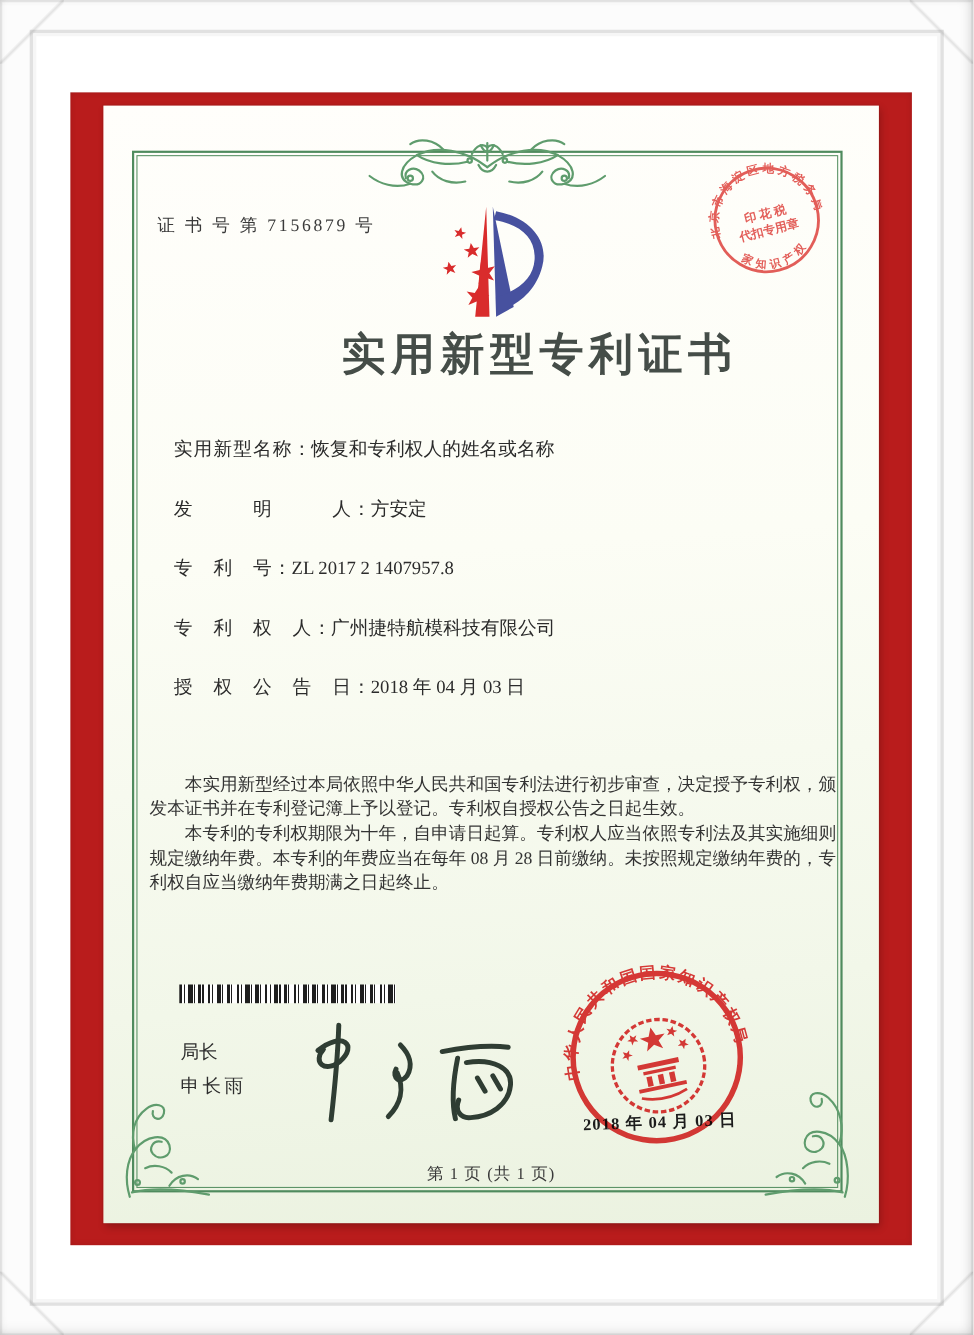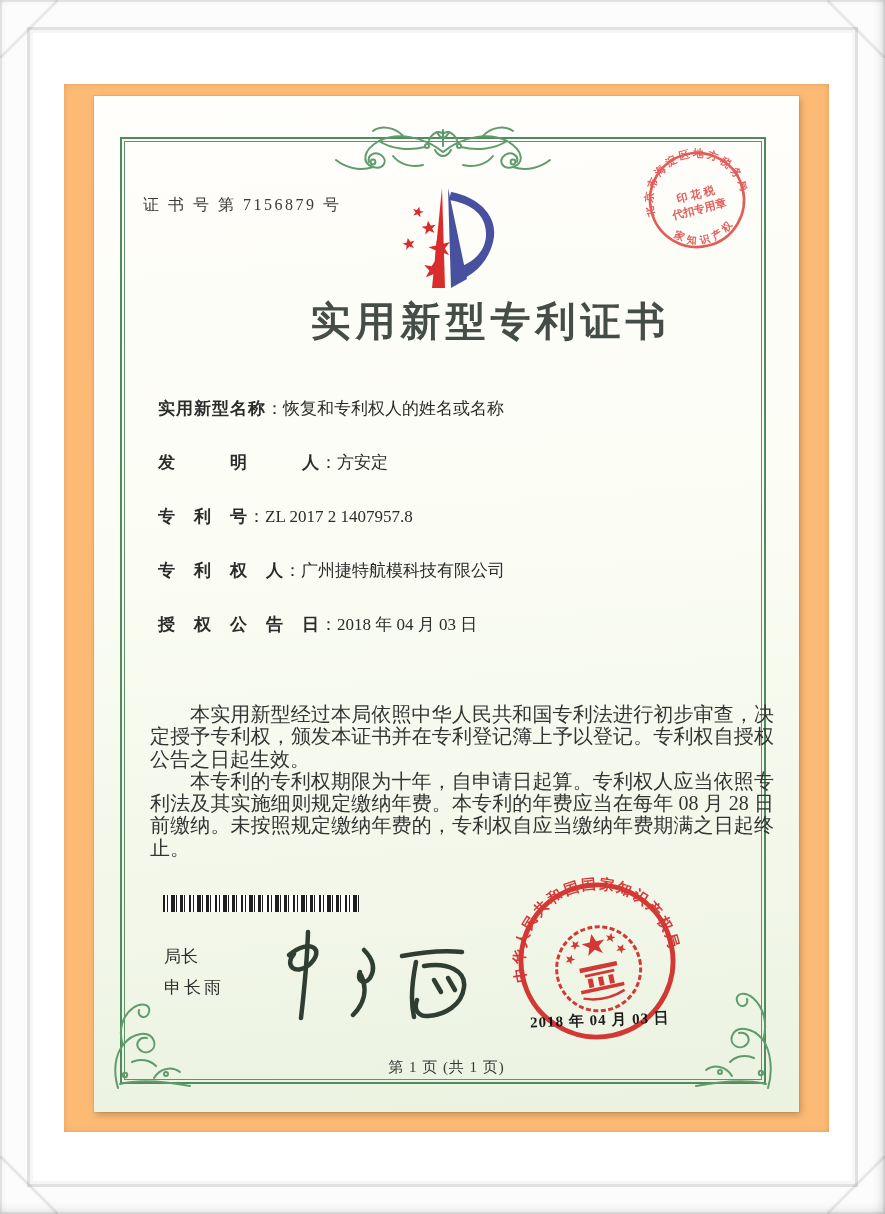--- a/index.html
+++ b/index.html
@@ -16,40 +16,40 @@
       inset 0 0 0 2px #ececec,
       inset 0 0 0 27px #fcfcfc,
       inset 0 0 0 30px #e1e1e1,
       inset 0 0 0 33px #f6f6f6,
       inset 0 0 0 62px #ffffff;}
   .miter{position:absolute;width:58px;height:58px;pointer-events:none;}
   .miter.tl{left:0;top:0;background:linear-gradient(135deg,transparent 47%,rgba(0,0,0,.10) 50%,transparent 53%);}
   .miter.tr{right:0;top:0;background:linear-gradient(45deg,transparent 47%,rgba(0,0,0,.10) 50%,transparent 53%);}
   .miter.bl{left:0;bottom:0;background:linear-gradient(45deg,transparent 47%,rgba(0,0,0,.10) 50%,transparent 53%);}
   .miter.br{right:0;bottom:0;background:linear-gradient(135deg,transparent 47%,rgba(0,0,0,.10) 50%,transparent 53%);}
-  .mat{position:absolute;left:64px;top:84px;right:56px;bottom:82px;background:#fdba74;
+  .mat{position:absolute;left:64px;top:84px;right:56px;bottom:82px;background:#b91c1c;
     box-shadow:inset 0 0 6px rgba(0,0,0,.12);}
   
   .paper{position:absolute;left:30px;top:12px;width:705px;height:1016px;
     background:linear-gradient(176deg,#fffefb 0%,#fcfdf5 40%,#f2f7e9 78%,#ebf2e0 100%);
     box-shadow:0 0 0 1px rgba(0,0,0,.05),2px 3px 7px rgba(0,0,0,.22);}
   .border-rect{position:absolute;left:26px;top:41px;width:646px;height:947px;
     border:2px solid #4f8b5e;}
   .border-rect::after{content:"";position:absolute;inset:2px;border:1px solid #5d9468;}
   .deco{position:absolute;pointer-events:none;}
   .cert-no{position:absolute;left:49px;top:99px;font-size:16px;letter-spacing:2.5px;color:#3a3a3a;}
   .logo{position:absolute;left:291px;top:88px;width:115px;height:108px;}
   .tax-stamp{position:absolute;left:551px;top:52px;width:104px;height:104px;opacity:.88;
     transform:rotate(-14deg);mix-blend-mode:multiply;}
   .title{position:absolute;left:0;top:198px;width:100%;text-align:center;
     font-size:40px;font-weight:600;letter-spacing:5px;color:#454d48;margin-left:44px;}
   .fields{position:absolute;left:64px;top:304px;width:600px;font-size:17px;color:#2b2b2b;}
   .frow{line-height:17px;margin:0 0 37px 0;white-space:nowrap;}
-  .flabel{letter-spacing:1px;font-weight:bold;}
-  .paras{position:absolute;left:56px;top:607px;width:624px;font-size:20px;
+  .flabel{letter-spacing:1px;}
+  .paras{position:absolute;left:42px;top:607px;width:624px;font-size:16px;
     line-height:22.3px;color:#333333;text-align:justify;}
   .para{margin:0;text-indent:2em;}
   .barcode{position:absolute;left:69px;top:799px;width:197px;height:17px;background:
     repeating-linear-gradient(90deg,#1e1e1e 0 2px,#ffffff 2px 4px,#1e1e1e 4px 5px,#ffffff 5px 8px,
       #1e1e1e 8px 12px,#ffffff 12px 13px,#1e1e1e 13px 14px,#ffffff 14px 17px,
       #1e1e1e 17px 20px,#ffffff 20px 21px,#1e1e1e 21px 22px,#ffffff 22px 26px);}
   .signer{position:absolute;left:70px;top:852px;font-size:17px;color:#2d2d2d;line-height:17px;}
   .signer .name{margin-top:14px;letter-spacing:3px;}
   .signature{position:absolute;left:182px;top:828px;width:200px;height:100px;}
   .seal-date{position:absolute;left:436px;top:915px;font-size:15px;font-weight:bold;

